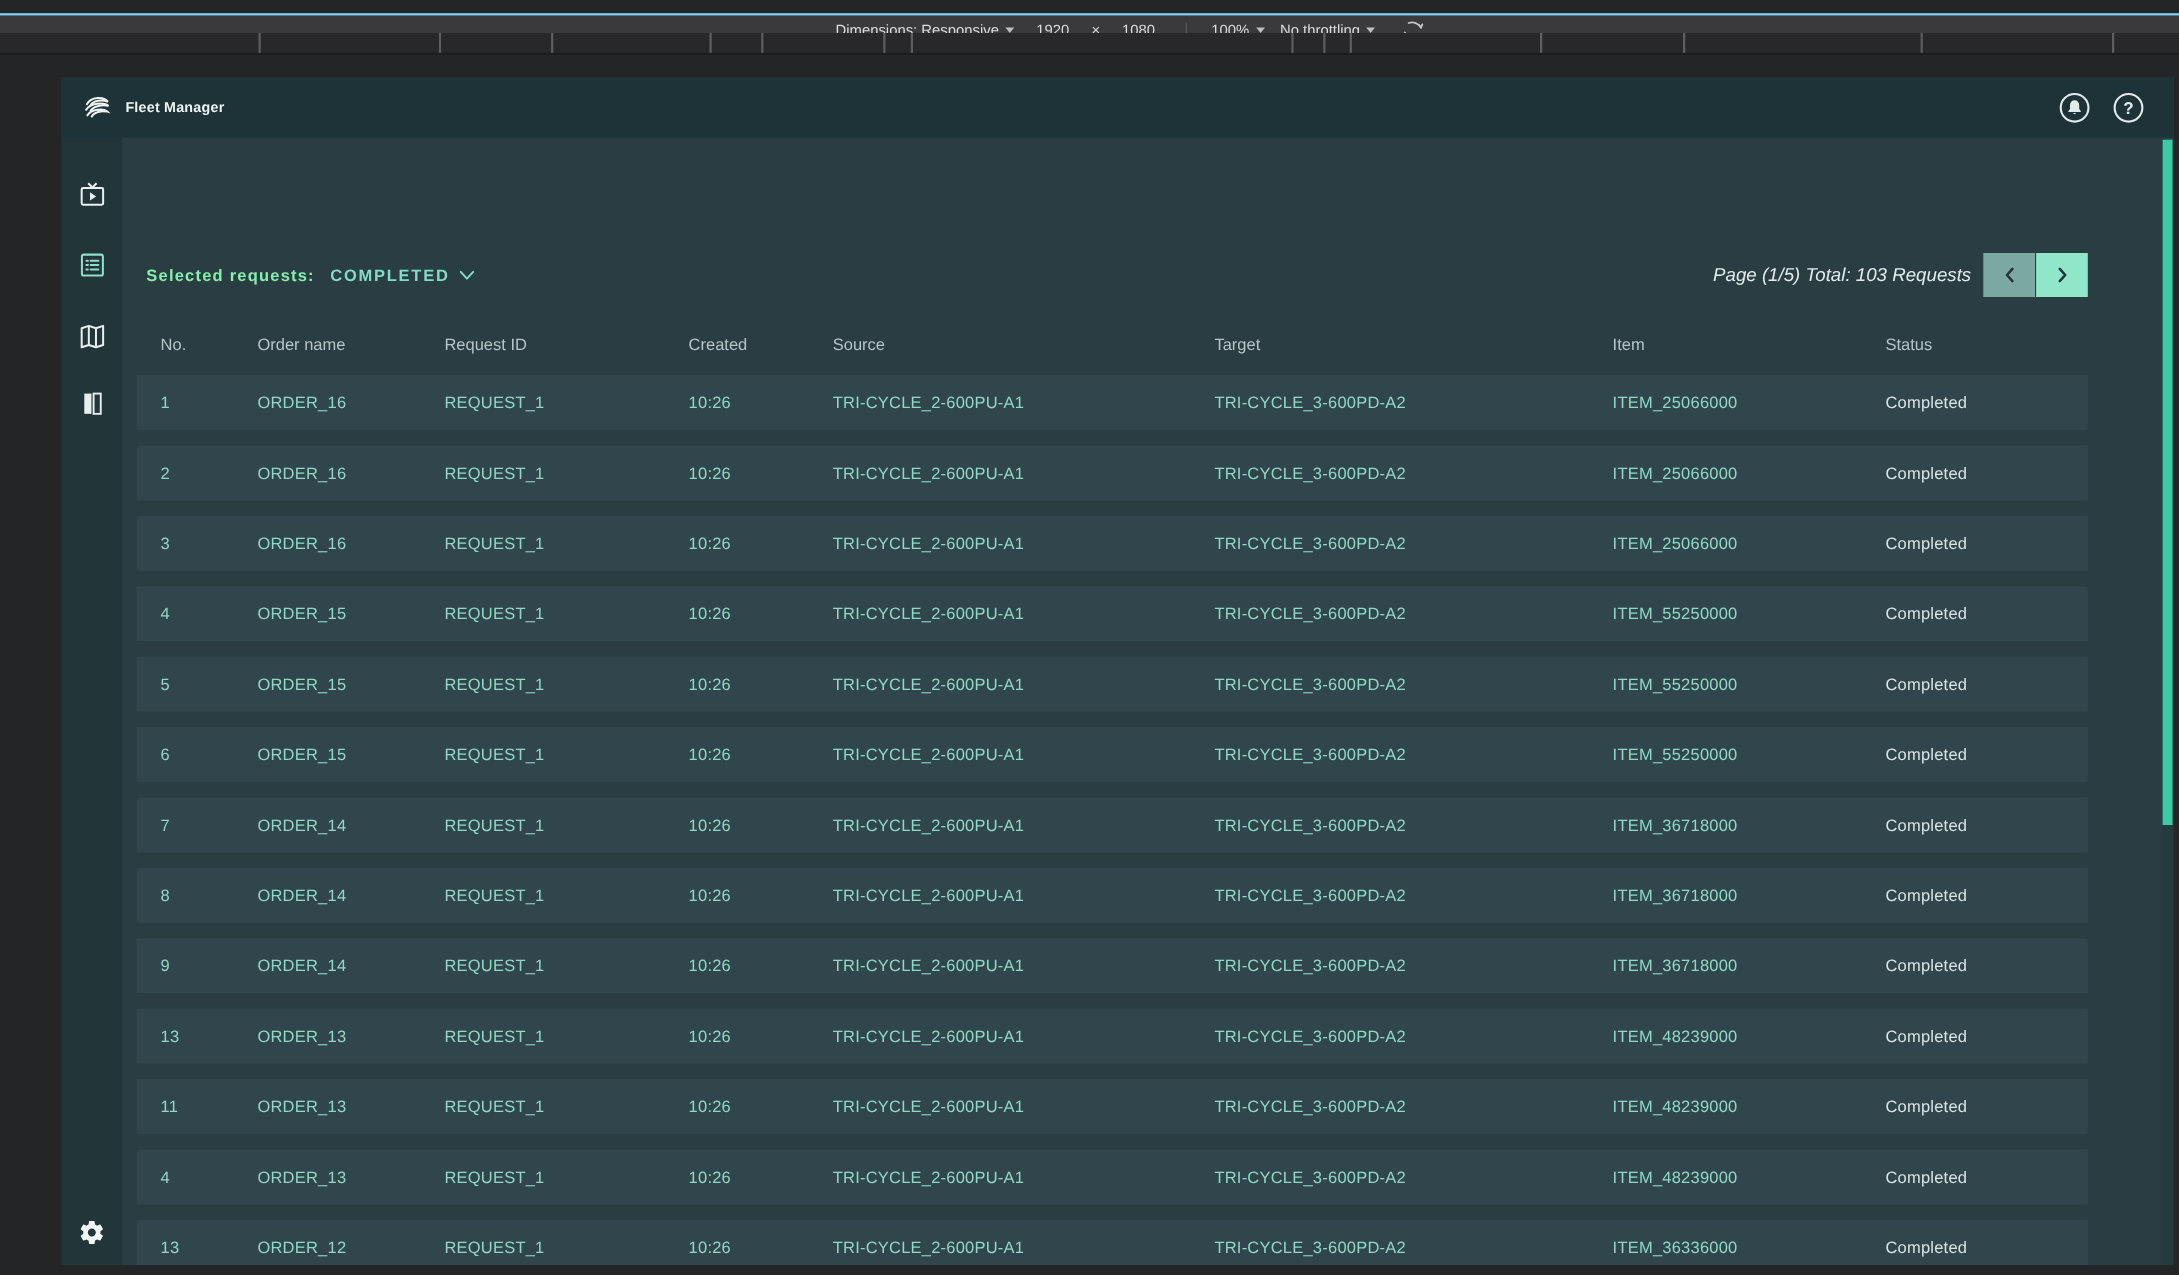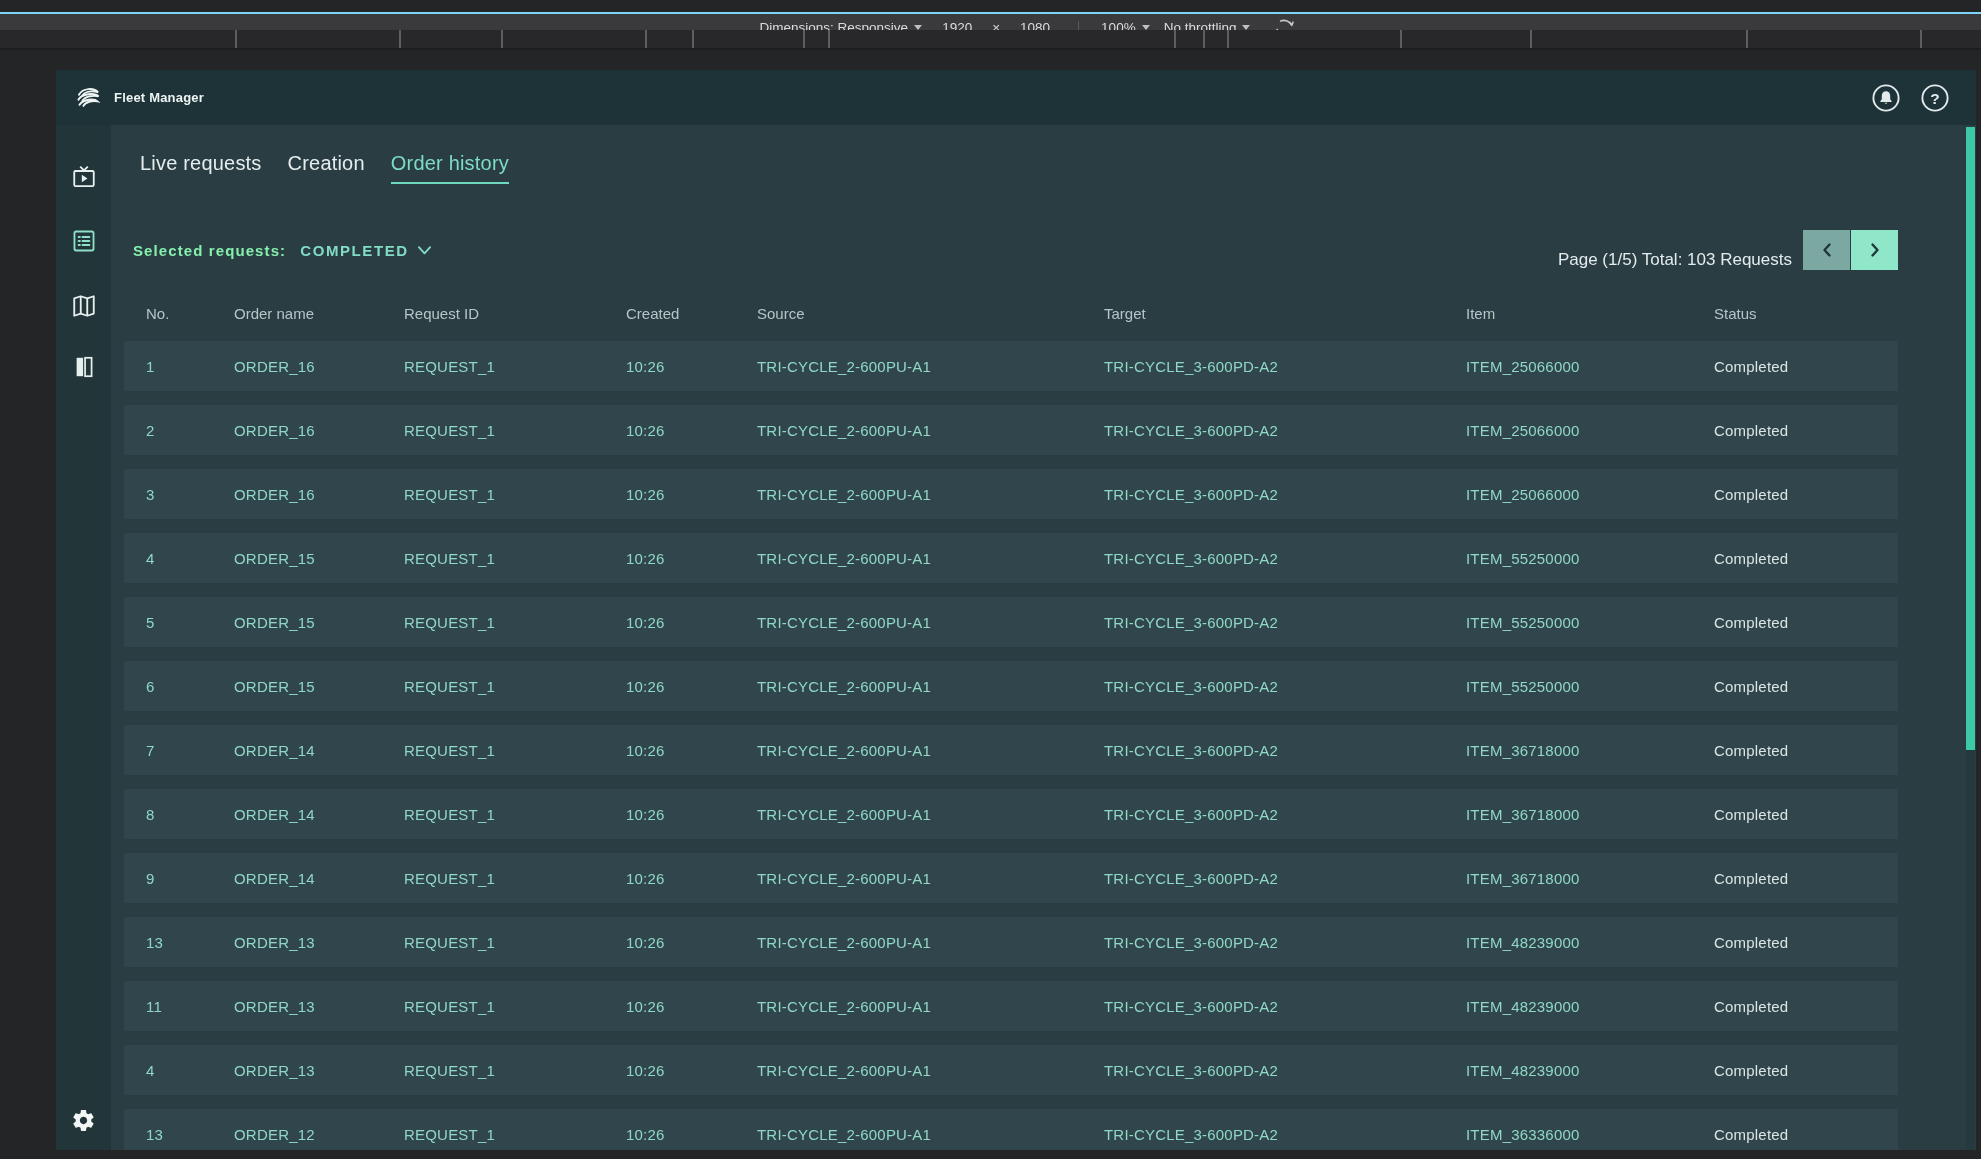--- a/index.html
+++ b/index.html
@@ -76,21 +76,21 @@
     border-bottom:2px solid transparent; letter-spacing:0.2px; }
   .tab.active { color:#7edcc3; border-bottom-color:#6fd9bd; }
 
   
   .controls { position:absolute; left:13px; top:103px; width:1774px; height:44px;
     display:flex; align-items:center; justify-content:space-between; }
   .filter { display:flex; align-items:center; gap:14px; padding-left:9px; }
   .filter-label { color:#86efac; font-size:15px; font-weight:bold; letter-spacing:1.1px; }
   .filter-value { color:#82dcc4; font-size:15px; font-weight:bold; letter-spacing:1.6px;
     display:flex; align-items:center; gap:8px; cursor:pointer; }
-  .pager { display:flex; align-items:flex-end; }
+  .pager { display:flex; align-items:center;font-style:italic; }
   .pager-summary { color:#e4ebeb; font-size:17px; margin-right:11px; }
   .page-btn { width:47px; height:40px; border:none; display:flex; align-items:center;
     justify-content:center; cursor:pointer; padding:0; }
   .page-btn.prev { background:#7ba8a0; margin-right:1px; }
   .page-btn.next { background:#8fe6c9; }
 
   
   .table { position:absolute; left:13px; top:160px; width:1774px; }
   .thead, .trow {
     display:grid;
@@ -219,25 +219,20 @@
     </span>
     <span class="side-item" style="top:980px;">
       <svg width="25" height="25" viewBox="0 0 24 24" fill="#f2f6f6">
         <path d="M19.4 13c.04-.33.06-.66.06-1s-.02-.67-.07-1l2.1-1.65c.19-.15.24-.42.12-.64l-2-3.46c-.12-.22-.38-.3-.6-.22l-2.49 1c-.52-.4-1.08-.73-1.7-.98l-.38-2.65C14.4 2.18 14.2 2 13.97 2h-4c-.23 0-.42.18-.46.4l-.38 2.65c-.61.25-1.17.59-1.69.98l-2.49-1c-.22-.09-.48 0-.6.22l-2 3.46c-.12.22-.07.49.12.64L4.57 11c-.04.33-.07.66-.07 1s.02.67.07 1l-2.11 1.65c-.19.15-.24.42-.12.64l2 3.46c.12.22.38.3.6.22l2.49-1c.52.4 1.08.73 1.69.98l.38 2.65c.04.22.23.4.46.4h4c.23 0 .43-.18.46-.4l.38-2.65c.61-.25 1.17-.59 1.69-.98l2.49 1c.22.09.48 0 .6-.22l2-3.46c.12-.22.07-.49-.12-.64L19.4 13zM12 15.5c-1.93 0-3.5-1.57-3.5-3.5s1.57-3.5 3.5-3.5 3.5 1.57 3.5 3.5-1.57 3.5-3.5 3.5z"></path>
       </svg>
     </span>
   </div>
 
   <div class="main">
 
-    <div class="tabs">
-        <span class="tab">Live requests</span>
-        <span class="tab">Creation</span>
-        <span class="tab active">Order history</span>
-      </div>
 
     <div class="controls">
       <div class="filter">
         <span class="filter-label">Selected requests:</span>
         <span class="filter-value">
           <span>COMPLETED</span>
           <svg width="15" height="12" viewBox="0 0 16 12" fill="none" stroke="#82dcc4" stroke-width="2" stroke-linecap="round" stroke-linejoin="round">
             <polyline points="2,3 8,9.5 14,3"></polyline>
           </svg>
         </span>

